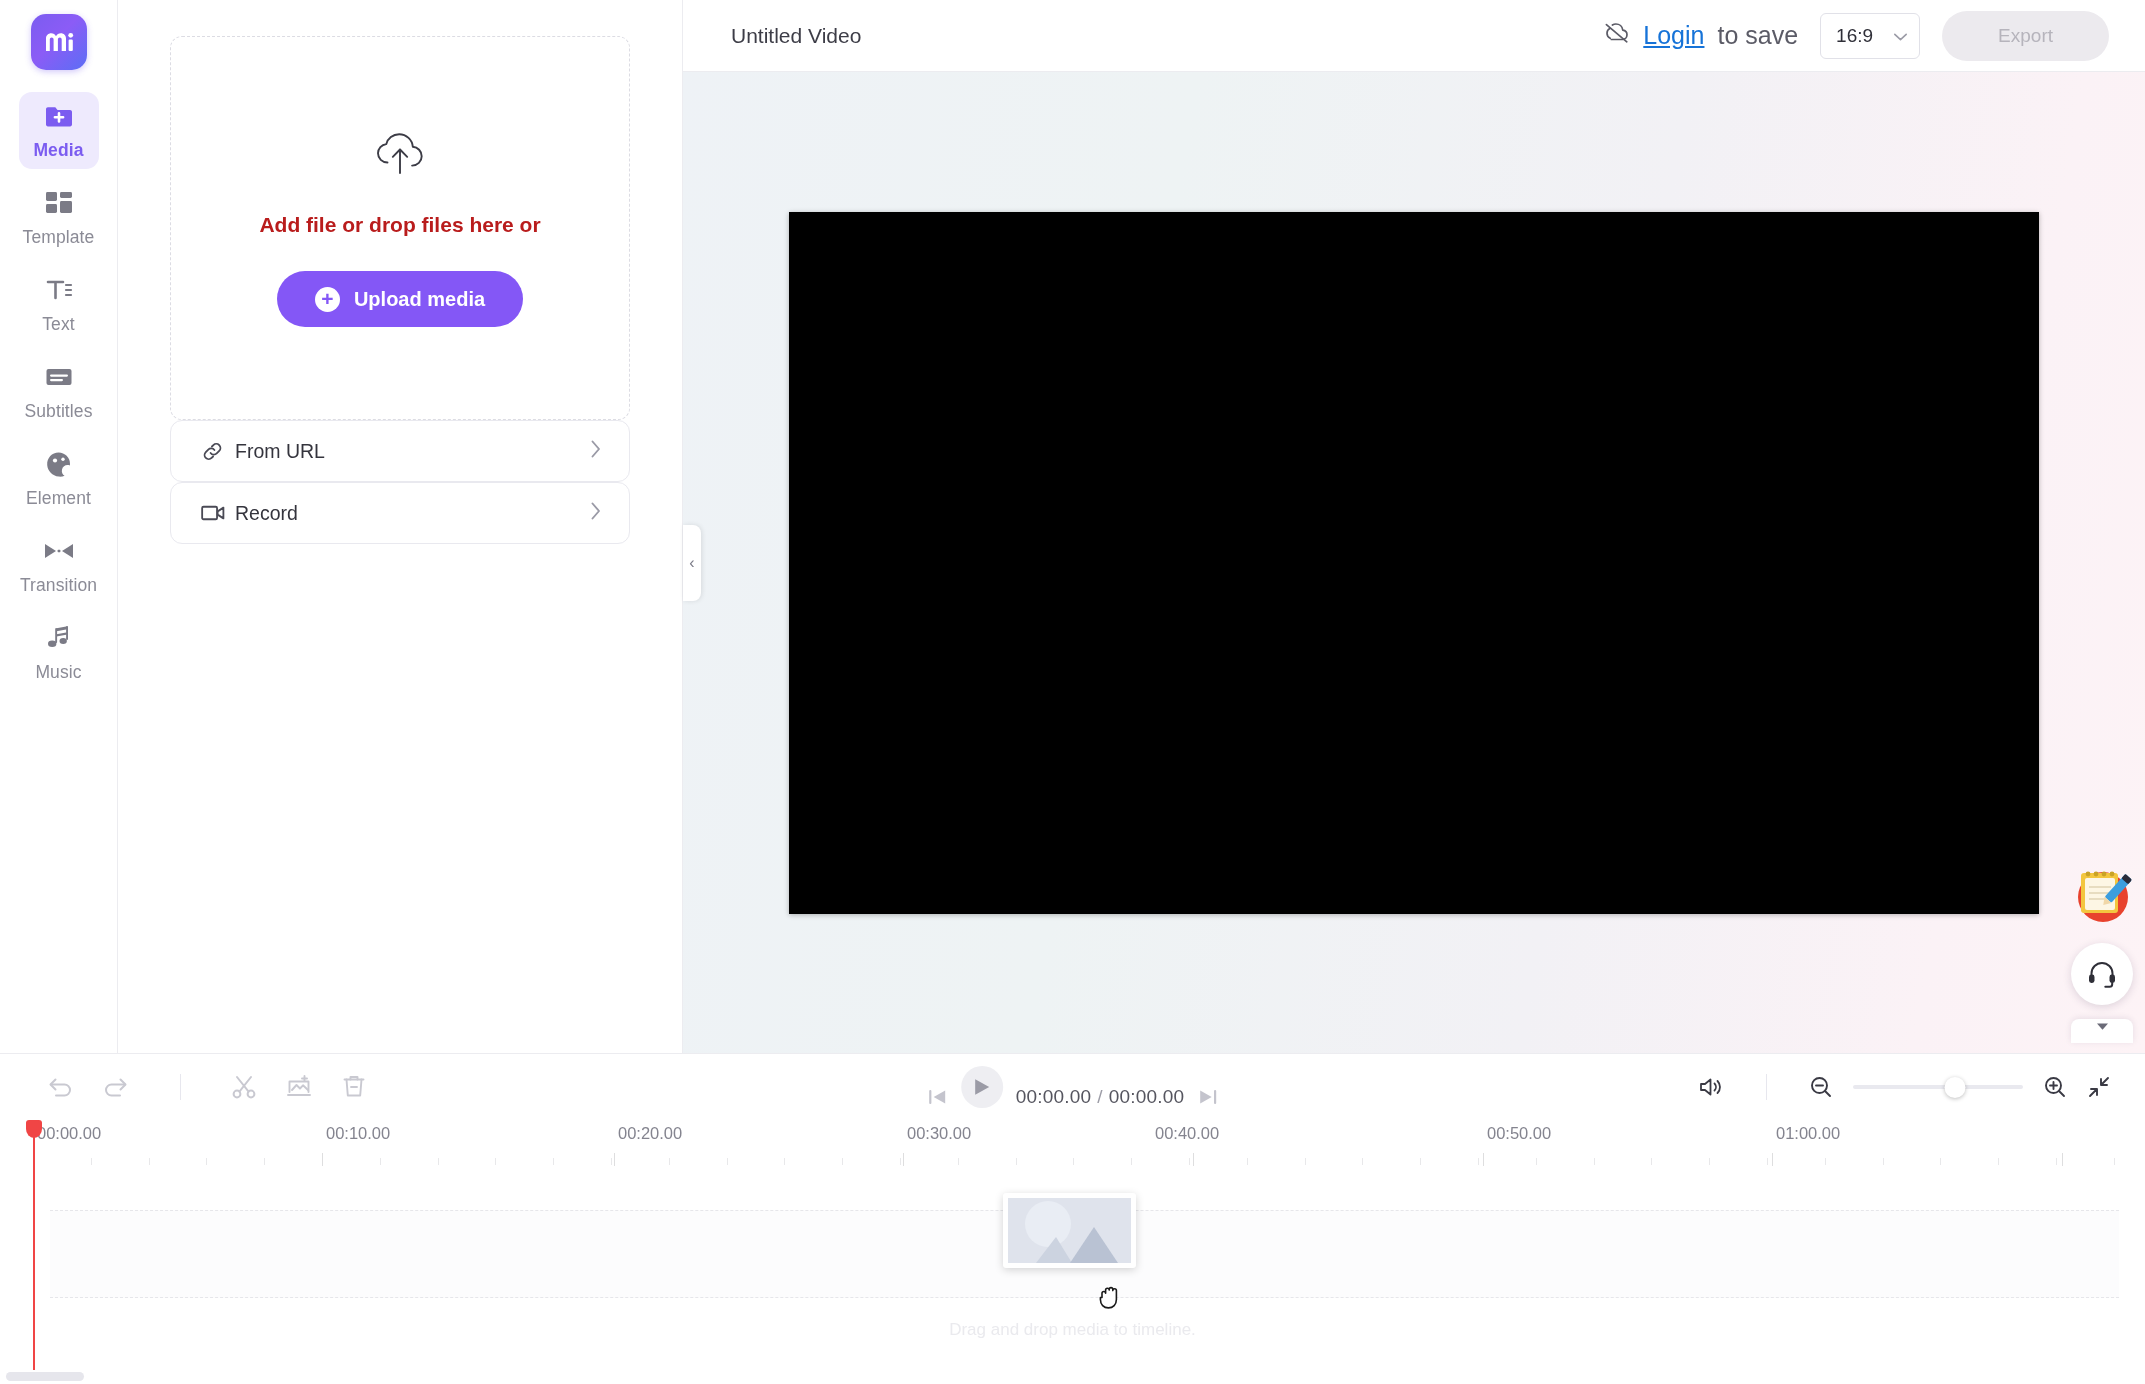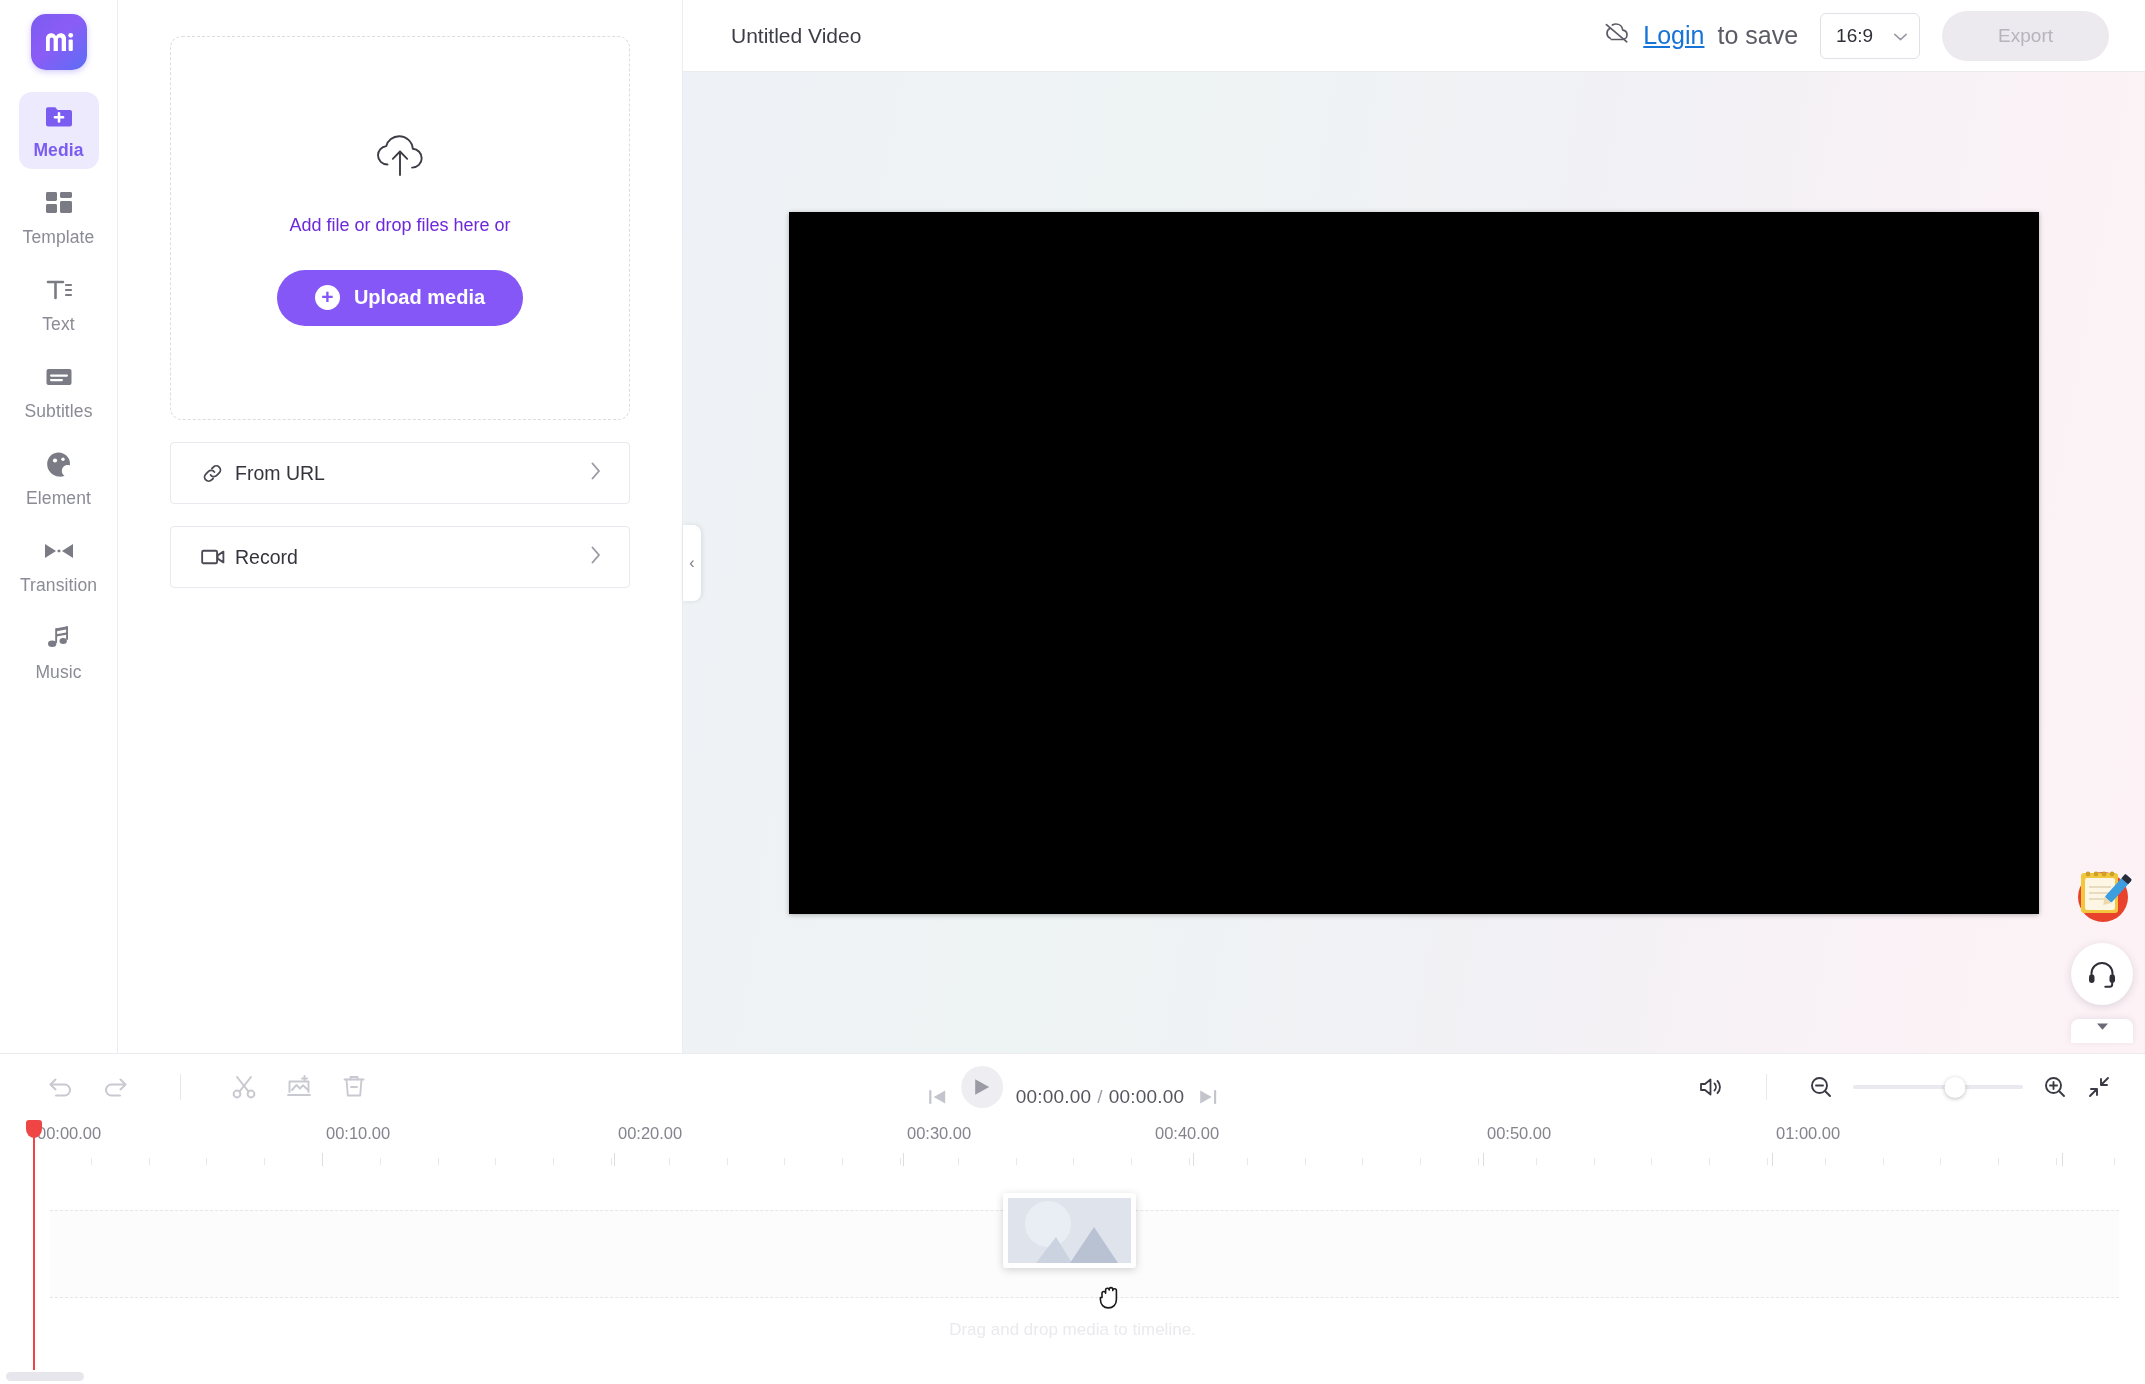--- a/index.html
+++ b/index.html
@@ -44,36 +44,36 @@
     width: 565px; flex: 0 0 565px; height: 100%;
     background: #fff; border-right: 1px solid #ececf0;
     padding: 36px 52px 0 52px;
   }
   .dropzone {
     height: 384px; border: 1.6px dashed #dcdce3; border-radius: 12px;
     display: flex; flex-direction: column; align-items: center; justify-content: center;
     background: #fff;
   }
   .dz-icon { margin-bottom: 30px; }
-  .dz-text { font-size: 18px; color: #6d28d9; margin-bottom: 34px; }
+  .dz-text { font-size: 21px; color: #b91c1c; margin-bottom: 34px; font-weight: bold; }
   .upload-btn {
     background: #8457f6; color: #fff; border: none; border-radius: 60px;
     height: 56px; padding: 0 38px; display: flex; align-items: center; gap: 14px;
     font-size: 20px; font-weight: 700; cursor: pointer;
     font-family: "Liberation Sans", sans-serif;
   }
   .plus-circ {
     width: 25px; height: 25px; border-radius: 50%; background: #fff; color: #8457f6;
     display: flex; align-items: center; justify-content: center;
     font-size: 21px; font-weight: 700; line-height: 1; padding-bottom: 2px;
   }
   .opt-row {
-    height: 62px; border: 1px solid #e9e9ef; border-radius: 4px;
+    height: 62px; border: 1px solid #e9e9ef; border-radius: 12px;
     display: flex; align-items: center; padding: 0 26px 0 30px;
-    margin-top: 22px; cursor: pointer; background: #fff;
+    cursor: pointer; background: #fff;
   }
   .opt-row .opt-ico { width: 34px; display: flex; align-items: center; color: #4a4a55; }
   .opt-row .opt-lbl { flex: 1; font-size: 19.5px; color: #34343d; }
   .opt-row .opt-chev { color: #9a9aa6; }
 
   
   .stage {
     flex: 1; position: relative;
     background: linear-gradient(100deg,#eef2f6 0%,#eef3f4 32%,#f2f1f5 62%,#fbf2f6 86%,#fdf3f6 100%);
     display: flex; flex-direction: column;

